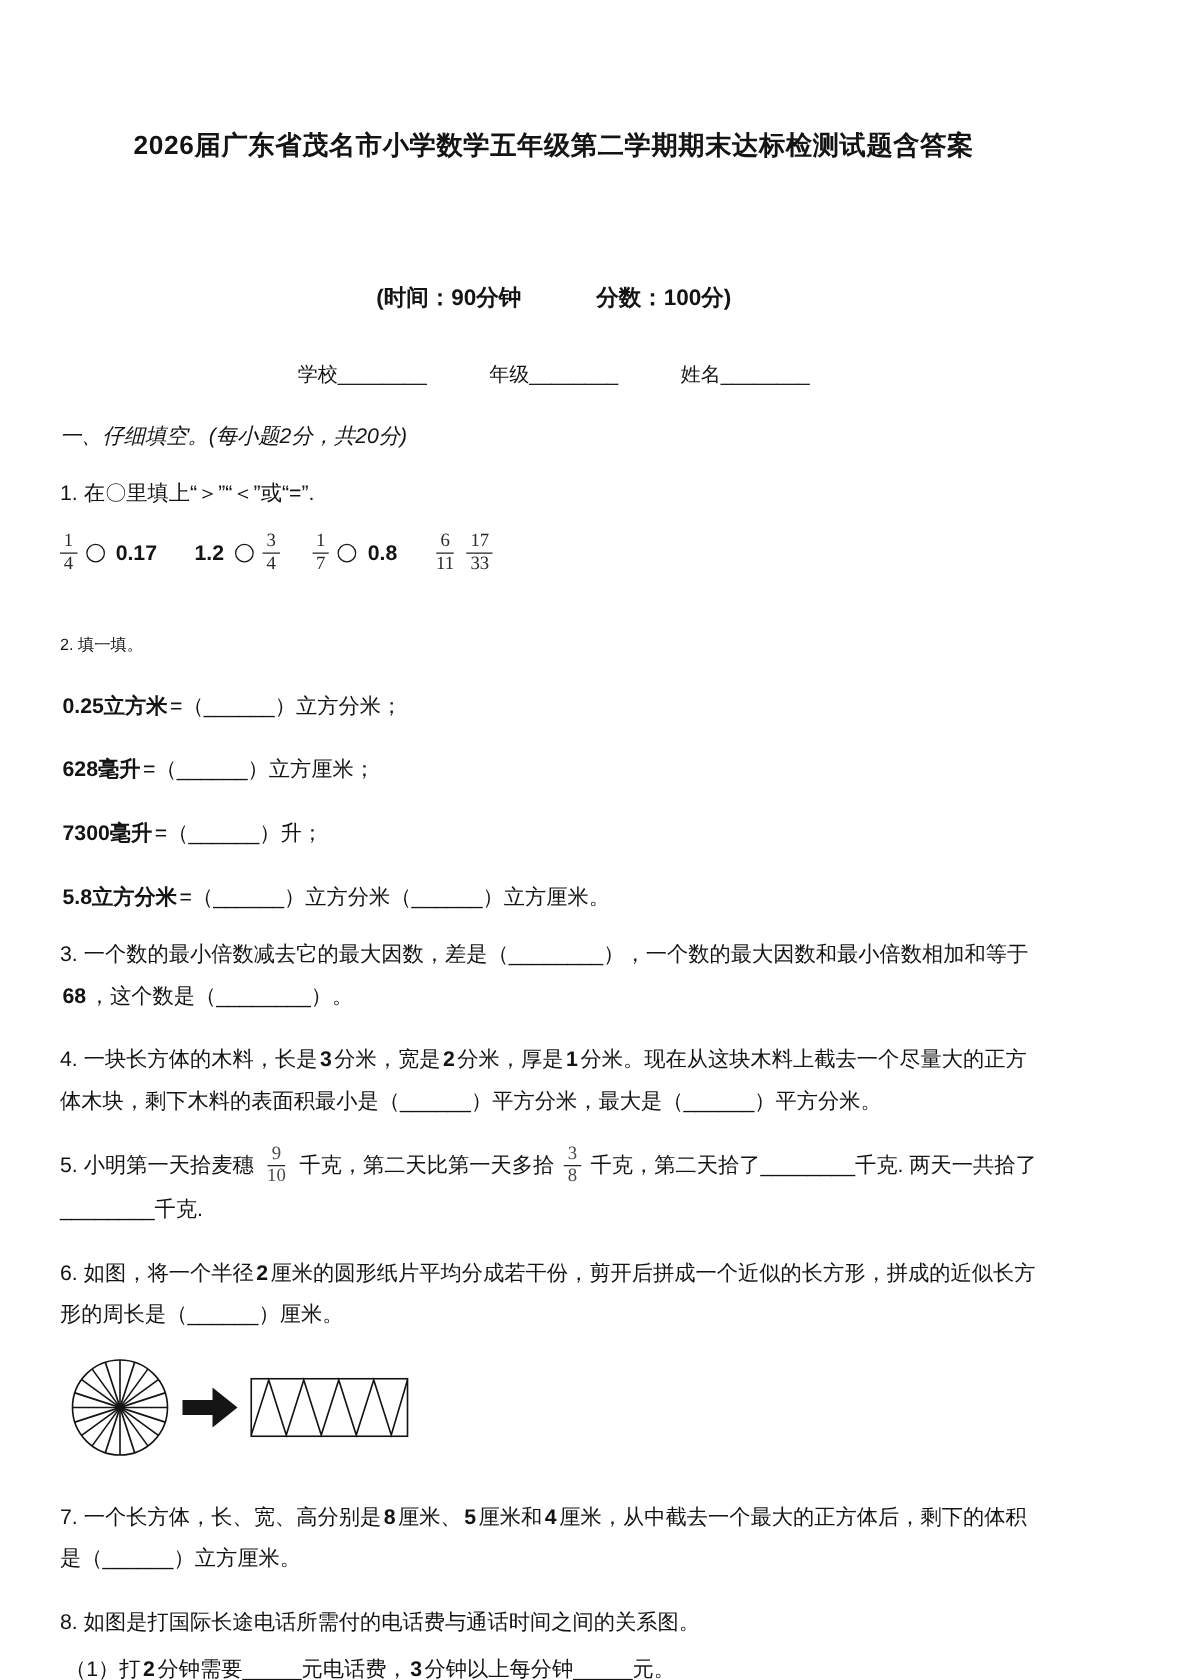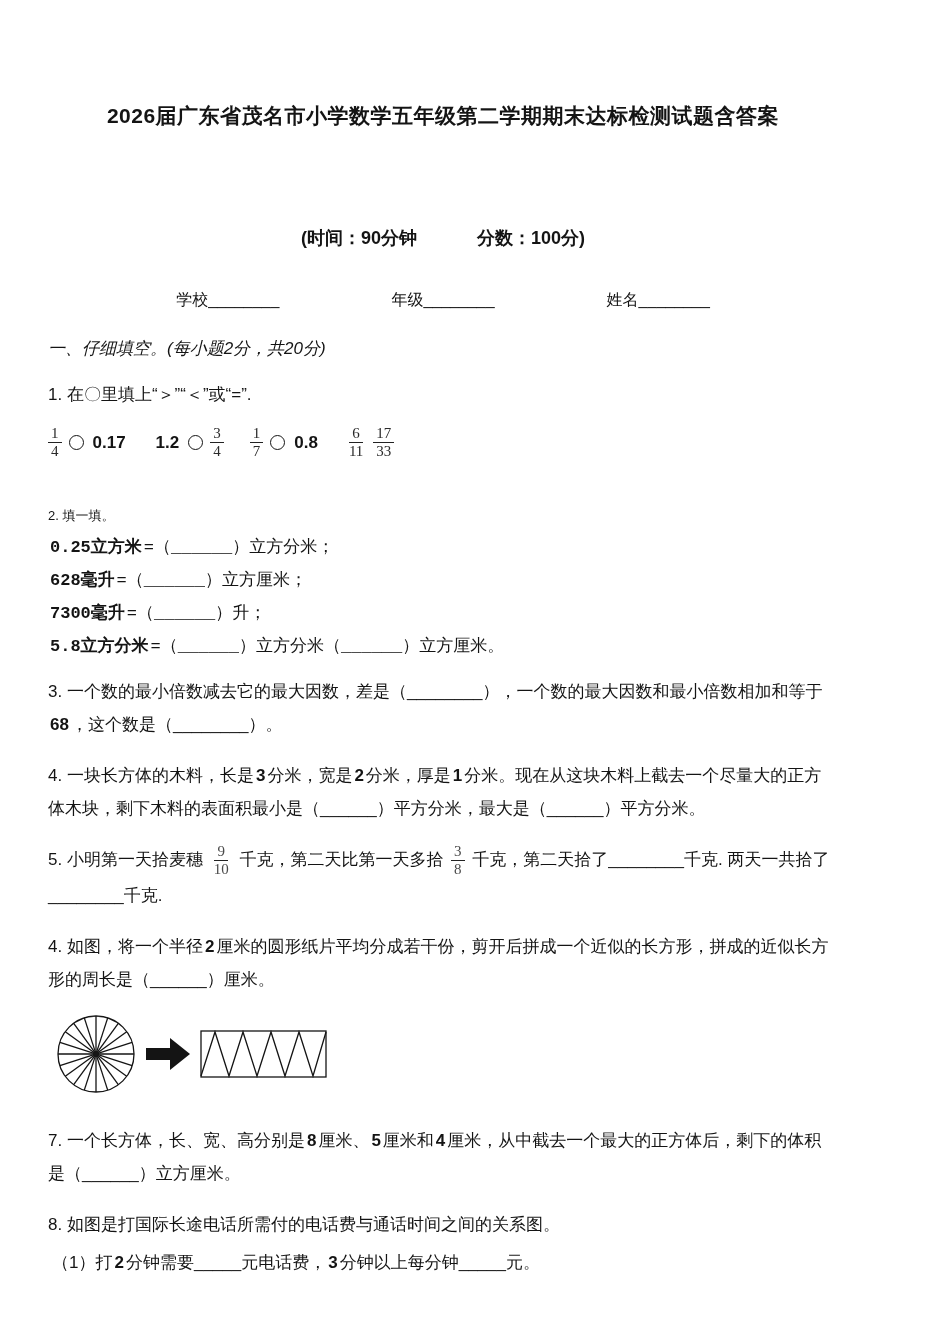--- a/index.html
+++ b/index.html
@@ -1,33 +1,33 @@
 <!DOCTYPE html>
 <html><head>
 <meta charset="utf-8">
 <style>
   * { margin:0; padding:0; box-sizing:border-box; }
   html,body { background:#ffffff; }
   body { font-family:"Liberation Sans", sans-serif; color:#141414; }
   .page { width:886px; height:1344px; background:#fff; padding:102px 48px 30px; overflow:hidden; }
   .title { text-align:center; font-size:21px; font-weight:700; letter-spacing:.5px; }
   .meta-row { margin-top:96px; display:flex; justify-content:center; gap:60px; font-size:18px; font-weight:700; }
-  .fields-row { margin-top:40px; display:flex; justify-content:center; gap:112px; font-size:16px; }
+  .fields-row { margin-top:40px; display:flex; justify-content:center; gap:50px; font-size:16px; }
   .section-heading { margin-top:26px; font-size:17px;font-style:italic; }
   .qline { font-size:17px; line-height:1.95; margin-top:18px; }
   .seg-bold, .b { font-weight:700; margin:0 2px; }
   .cmp-row { display:flex; align-items:center; gap:26px; margin:14px 0 46px; font-size:17px; }
   .cmp-group { display:inline-flex; align-items:center; gap:7px; }
   .cmp-circle { width:15px; height:15px; border:1.4px solid #141414; border-radius:50%; display:inline-block; flex:0 0 auto; }
   .frac { display:inline-flex; flex-direction:column; align-items:center; font-size:15px;
           line-height:1.15; vertical-align:middle; font-family:"Liberation Serif", serif; color:#2a2a2a; }
   .frac .num { border-bottom:1.3px solid #222; padding:0 3px; }
   .frac .den { padding:0 3px; }
   .frac-light { color:#4a4a4a; margin:0 3px; }
-  .q2-line { font-size:17px; margin-top:10px;font-family:Liberation Mono, monospace; }
+  .q2-line { font-size:17px; margin-top:28px; }
   .q2-label { font-size:13px; margin-top:8px; }
   .figure-wrap { margin:16px 0 22px 8px; }
   .sub-line { font-size:17px; line-height:1.95; margin-top:4px; margin-left:4px; }
 </style>
 </head>
 <body>
 
 <div class="page">
 
   <h1 class="title">2026届广东省茂名市小学数学五年级第二学期期末达标检测试题含答案</h1>
@@ -101,21 +101,21 @@
       <span class="den">10</span>
     </span>
     <span><span>千克，第二天比第一天多拾</span></span>
     <span class="frac frac-light">
       <span class="num">3</span>
       <span class="den">8</span>
     </span>
     <span><span>千克，第二天拾了________千克. 两天一共拾了________千克.</span></span>
   </p>
 
-  <p class="qline"><span>4. 如图，将一个半径</span><span class="seg-bold">2</span><span>厘米的圆形纸片平均分成若干份，剪开后拼成一个近似的长方形，拼成的近似长方形的周长是（______）厘米。</span></p>
+  <p class="qline"><span>6. 如图，将一个半径</span><span class="seg-bold">2</span><span>厘米的圆形纸片平均分成若干份，剪开后拼成一个近似的长方形，拼成的近似长方形的周长是（______）厘米。</span></p>
 
   <div class="figure-wrap">
     <svg width="280" height="86" viewBox="0 0 280 86">
       <g stroke="#141414" stroke-width="1.3" fill="none">
         <circle cx="40" cy="42" r="38"></circle>
         <line x1="78" y1="42" x2="2" y2="42"></line>
         <line x1="76.1" y1="30.3" x2="3.9" y2="53.7"></line>
         <line x1="70.7" y1="19.7" x2="9.3" y2="64.3"></line>
         <line x1="62.3" y1="11.3" x2="17.7" y2="72.7"></line>
         <line x1="51.7" y1="5.9" x2="28.3" y2="78.1"></line>

